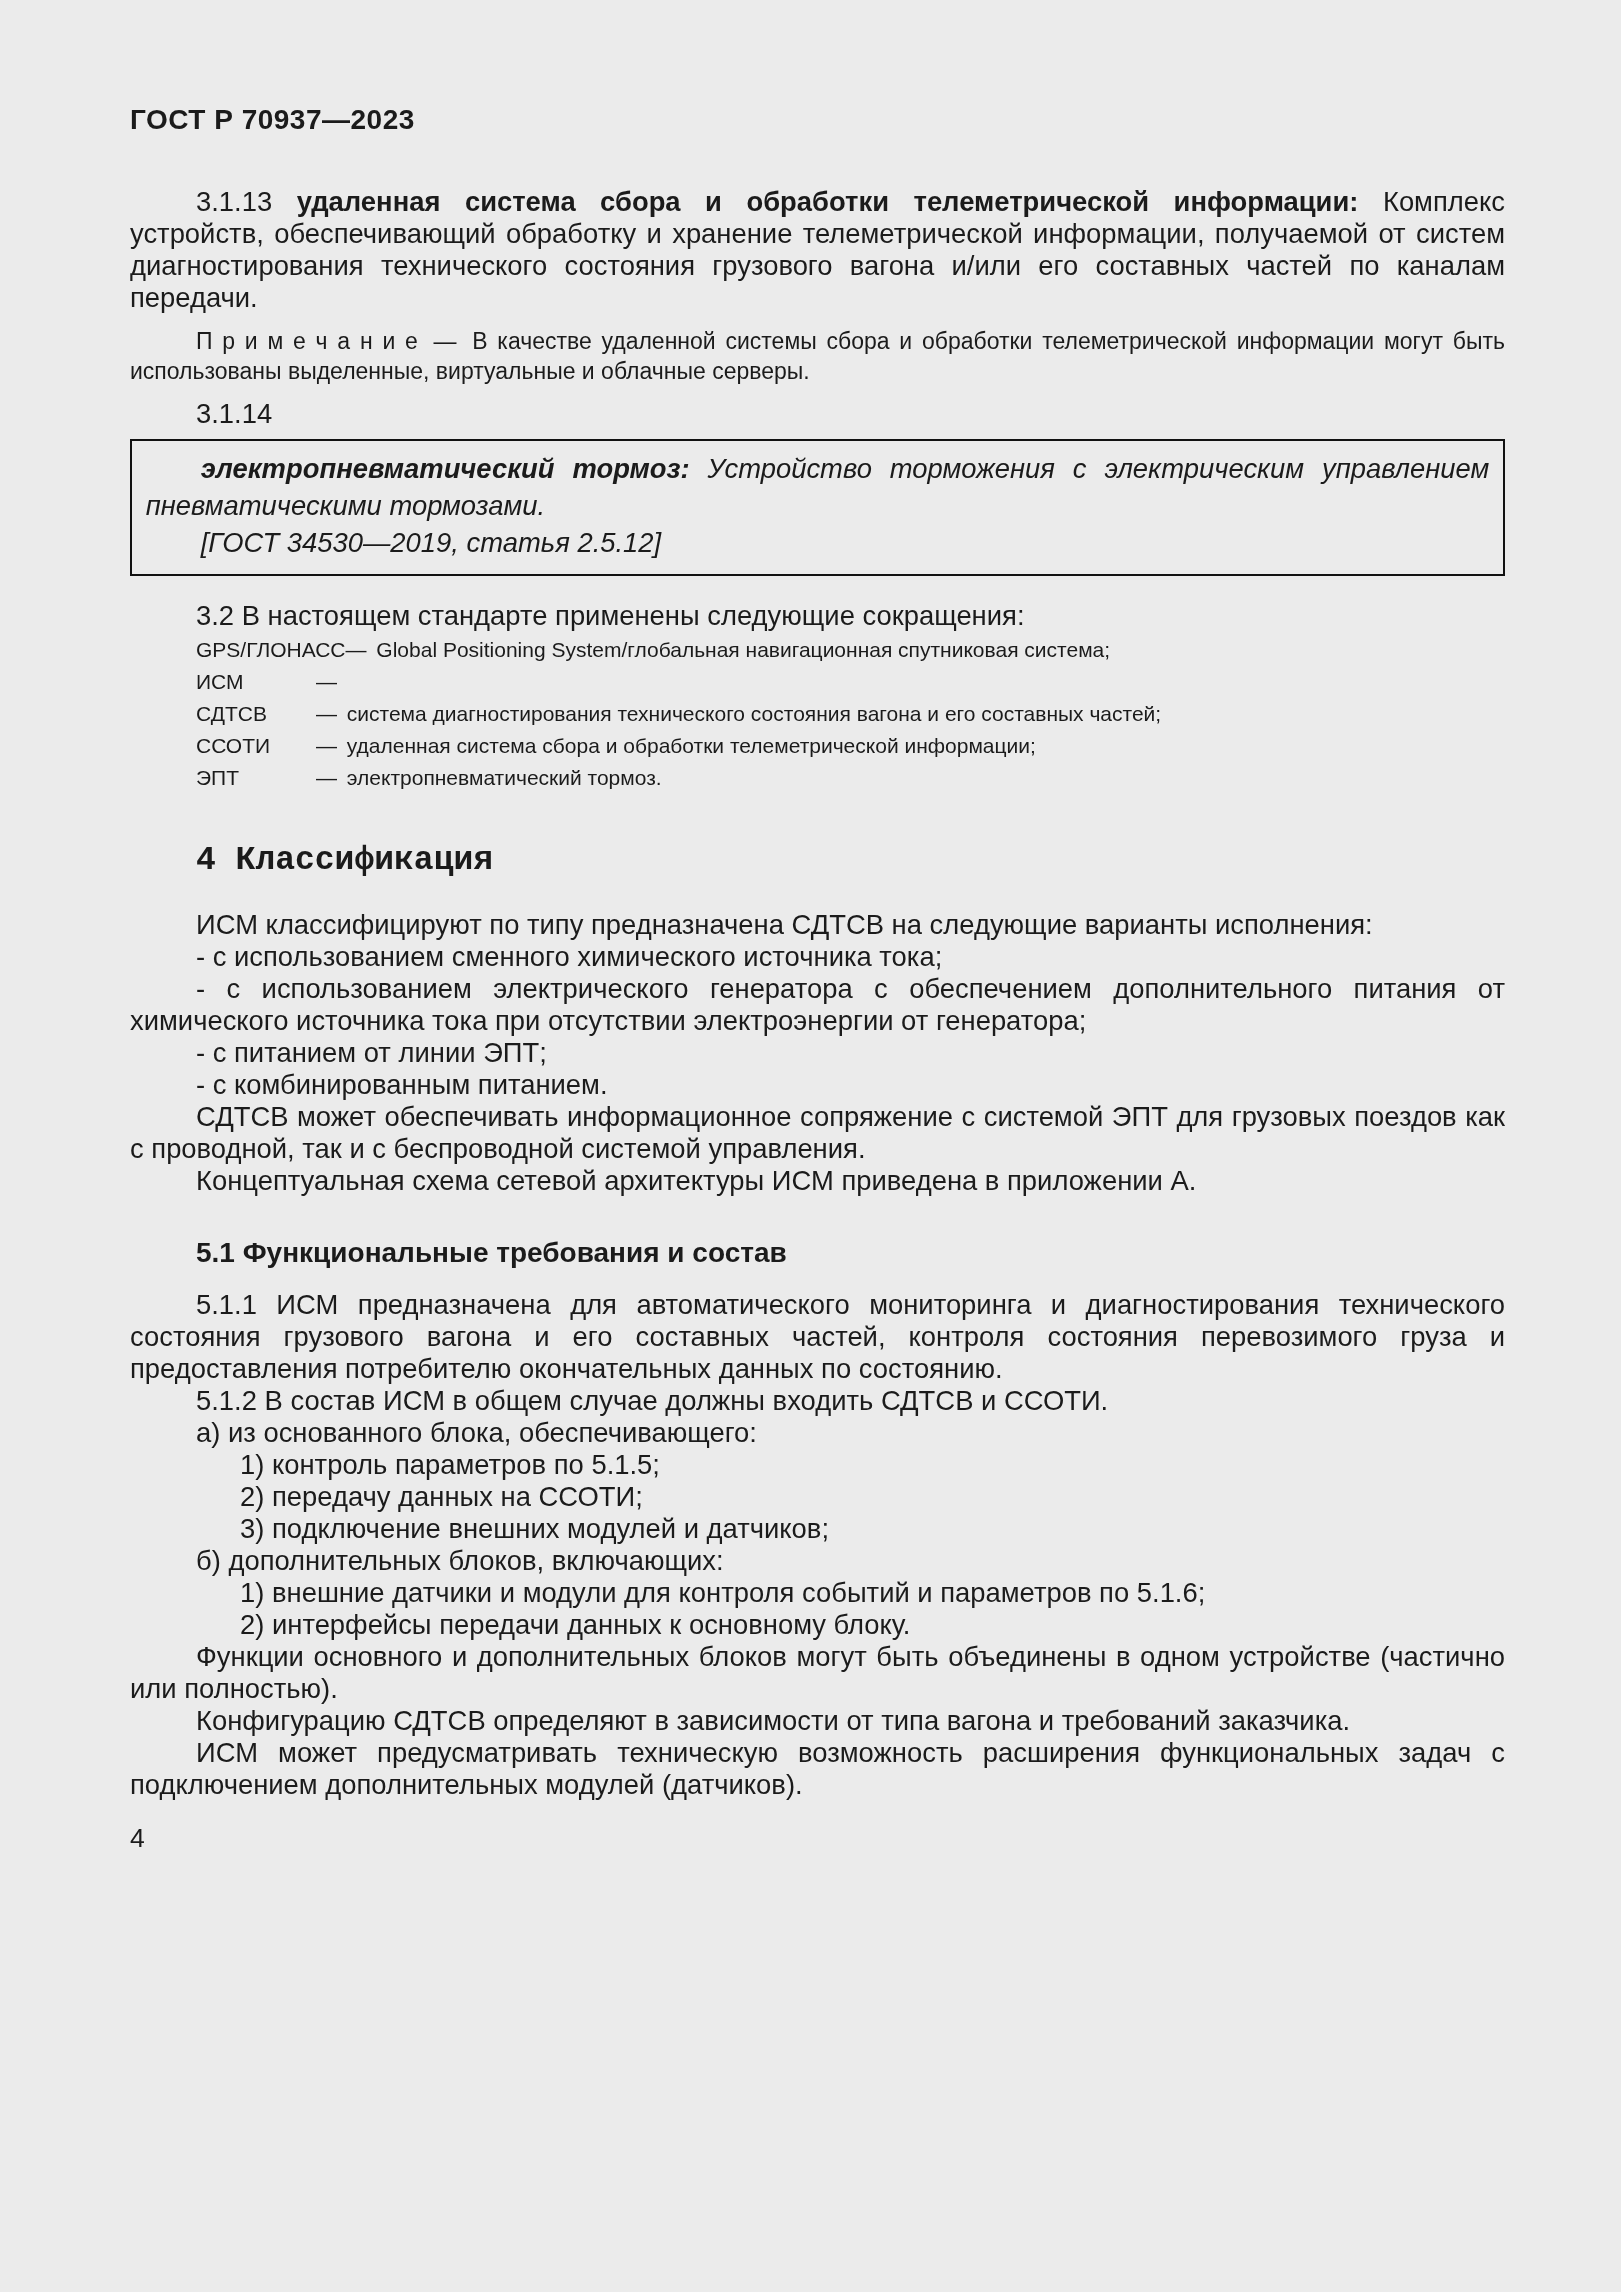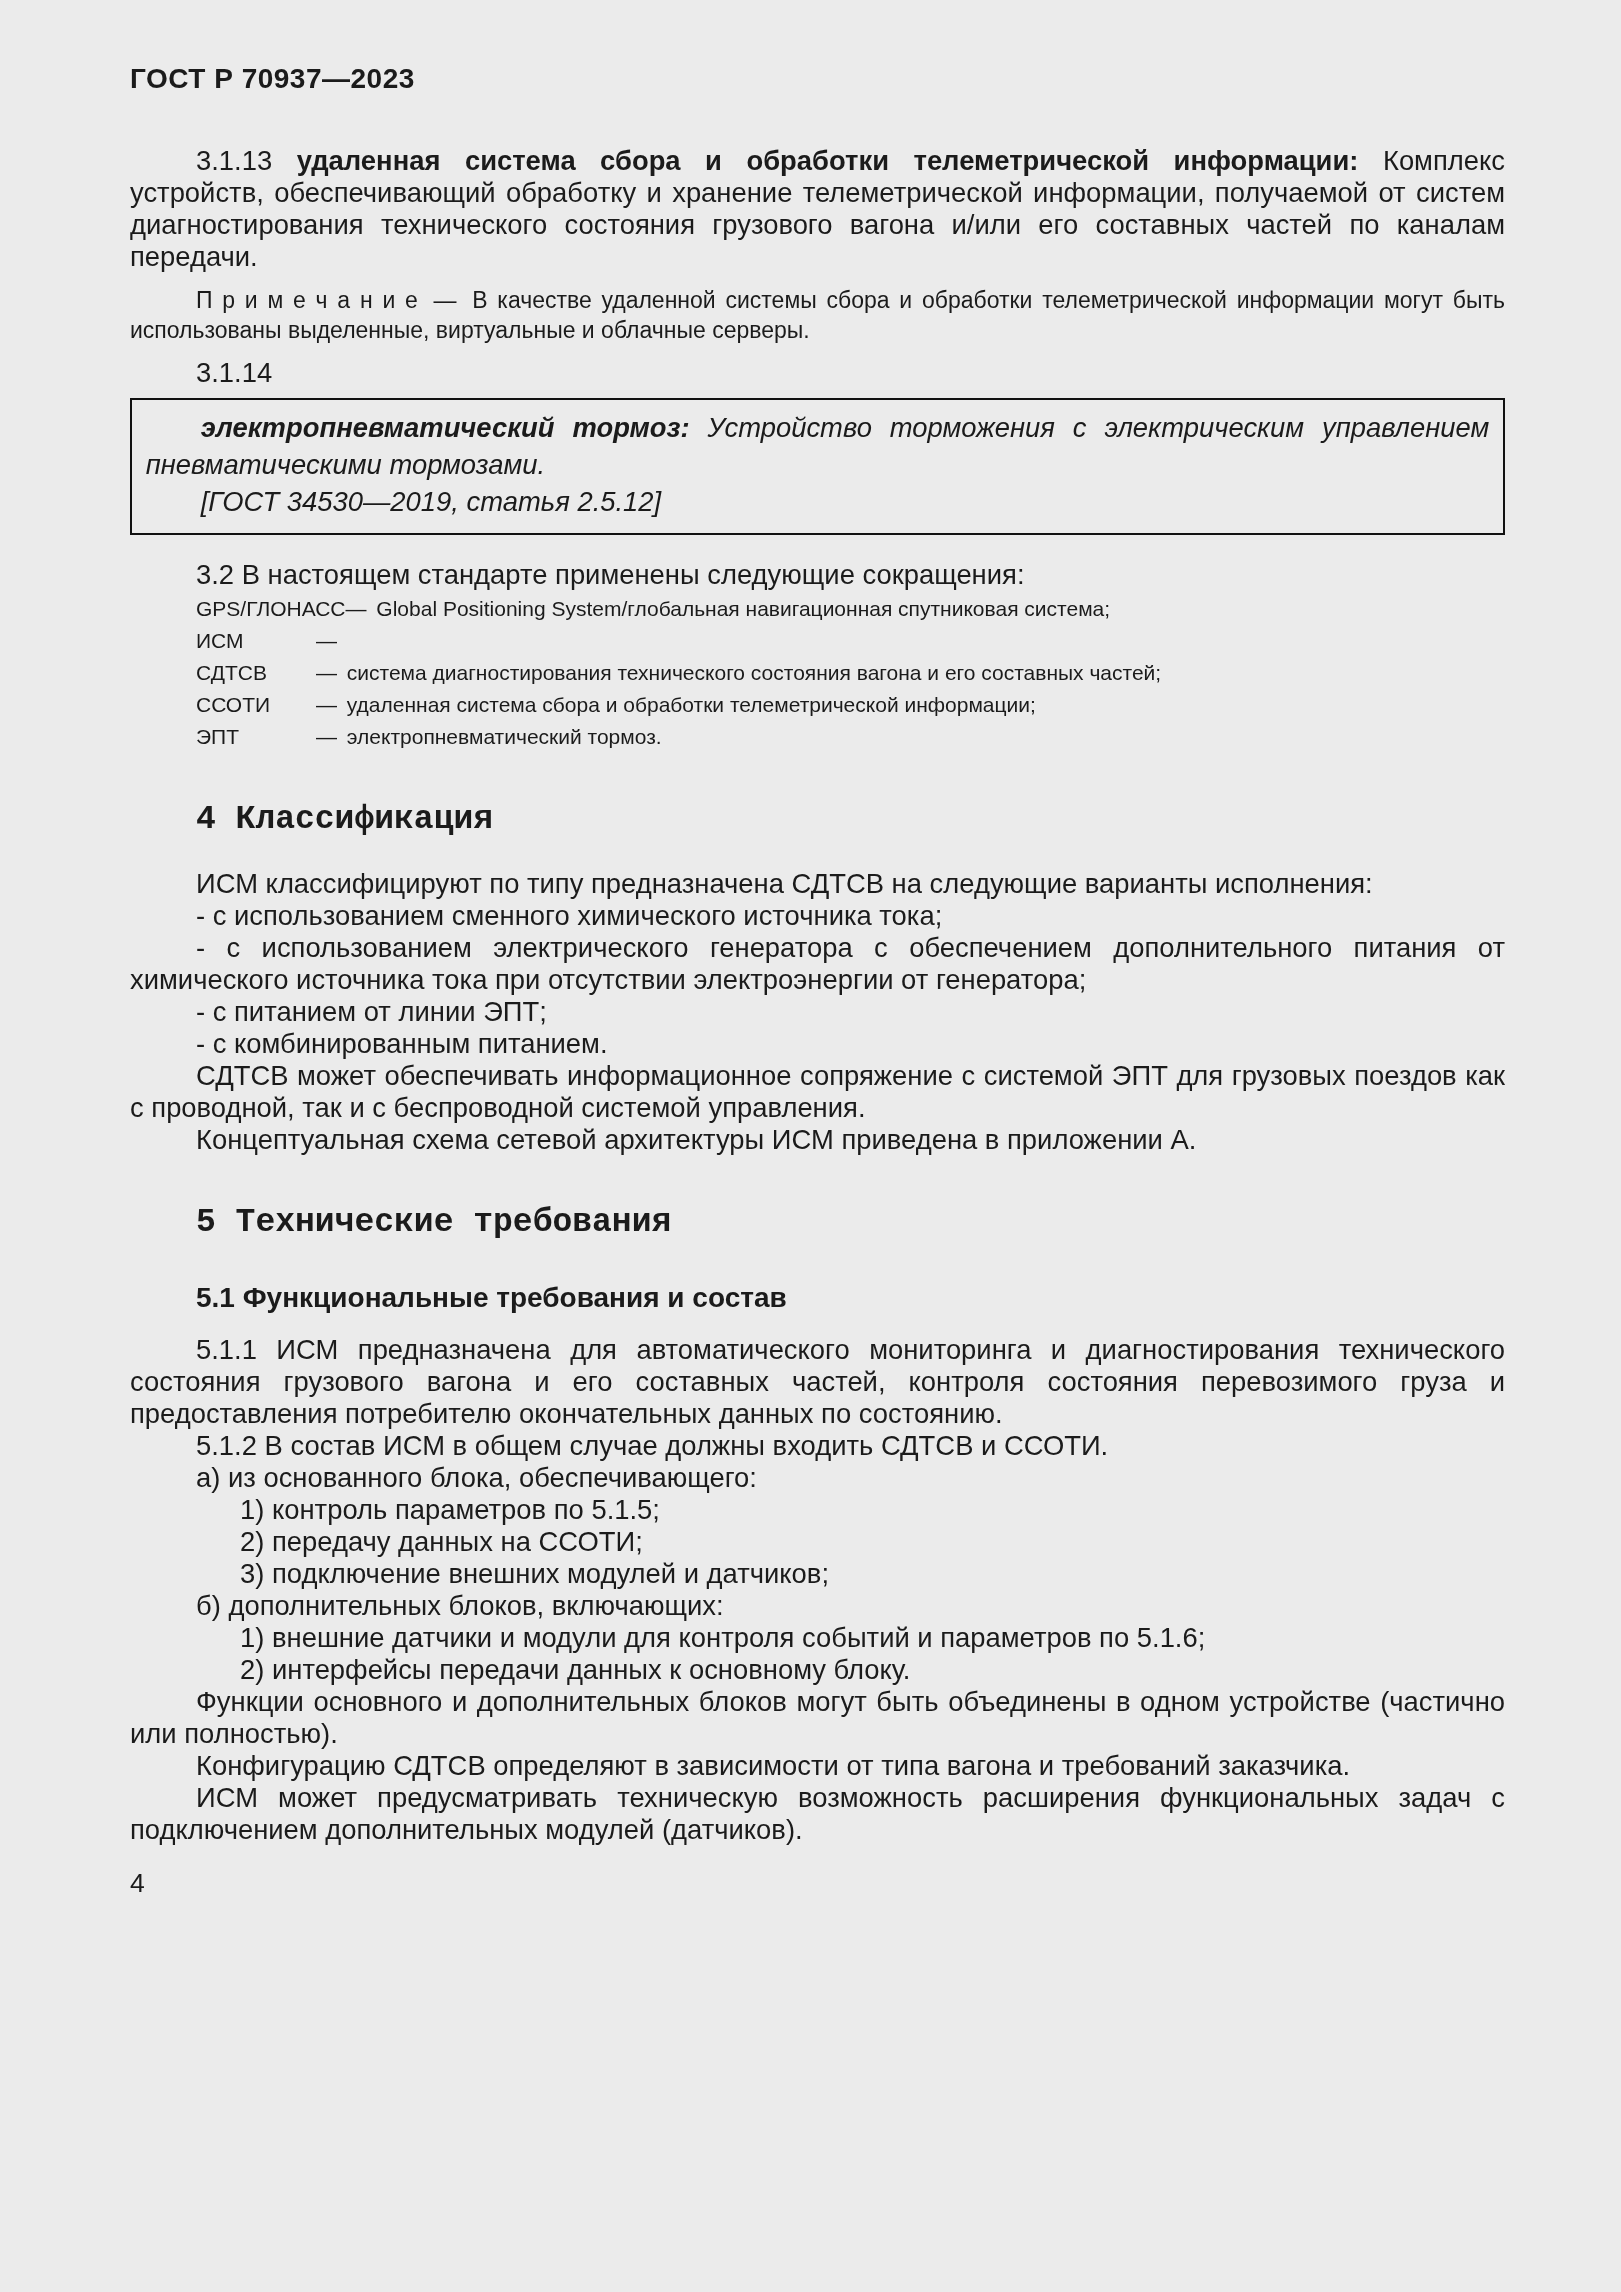--- a/index.html
+++ b/index.html
@@ -7,21 +7,21 @@
   body {
     width:1621px; height:2293px;
     font-family:"Liberation Sans", sans-serif;
     color:#1b1b1b;
     -webkit-font-smoothing:antialiased;
   }
   .page {
     position:relative;
     width:1621px; height:2293px;
     background:#ebebeb;
-    padding:63px 116px 0 130px;
+    padding:104px 116px 0 130px;
     overflow:hidden;
   }
   .doc-header {
     font-size:28px; font-weight:bold; letter-spacing:0.5px;
   }
   .content { margin-top:50px; }
 
   p.body {
     font-size:27.4px; line-height:32px;
     text-align:justify; text-indent:66px;
@@ -124,21 +124,20 @@
     <h2 class="section-heading">4 Классификация</h2>
 
     <p class="body">ИСМ классифицируют по типу предназначена СДТСВ на следующие варианты исполнения:</p>
     <p class="body">- с использованием сменного химического источника тока;</p>
     <p class="body">- с использованием электрического генератора с обеспечением дополнительного питания от химического источника тока при отсутствии электроэнергии от генератора;</p>
     <p class="body">- с питанием от линии ЭПТ;</p>
     <p class="body">- с комбинированным питанием.</p>
     <p class="body">СДТСВ может обеспечивать информационное сопряжение с системой ЭПТ для грузовых поездов как с проводной, так и с беспроводной системой управления.</p>
     <p class="body">Концептуальная схема сетевой архитектуры ИСМ приведена в приложении А.</p>
 
-    <h2 class="section-heading s5">5 Технические требования</h2>
     <h3 class="sub-heading">5.1 Функциональные требования и состав</h3>
 
     <p class="body">5.1.1 ИСМ предназначена для автоматического мониторинга и диагностирования технического состояния грузового вагона и его составных частей, контроля состояния перевозимого груза и предоставления потребителю окончательных данных по состоянию.</p>
     <p class="body">5.1.2 В состав ИСМ в общем случае должны входить СДТСВ и ССОТИ.</p>
     <p class="body">а) из основанного блока, обеспечивающего:</p>
     <p class="body sub">1) контроль параметров по 5.1.5;</p>
     <p class="body sub">2) передачу данных на ССОТИ;</p>
     <p class="body sub">3) подключение внешних модулей и датчиков;</p>
     <p class="body">б) дополнительных блоков, включающих:</p>
     <p class="body sub">1) внешние датчики и модули для контроля событий и параметров по 5.1.6;</p>

